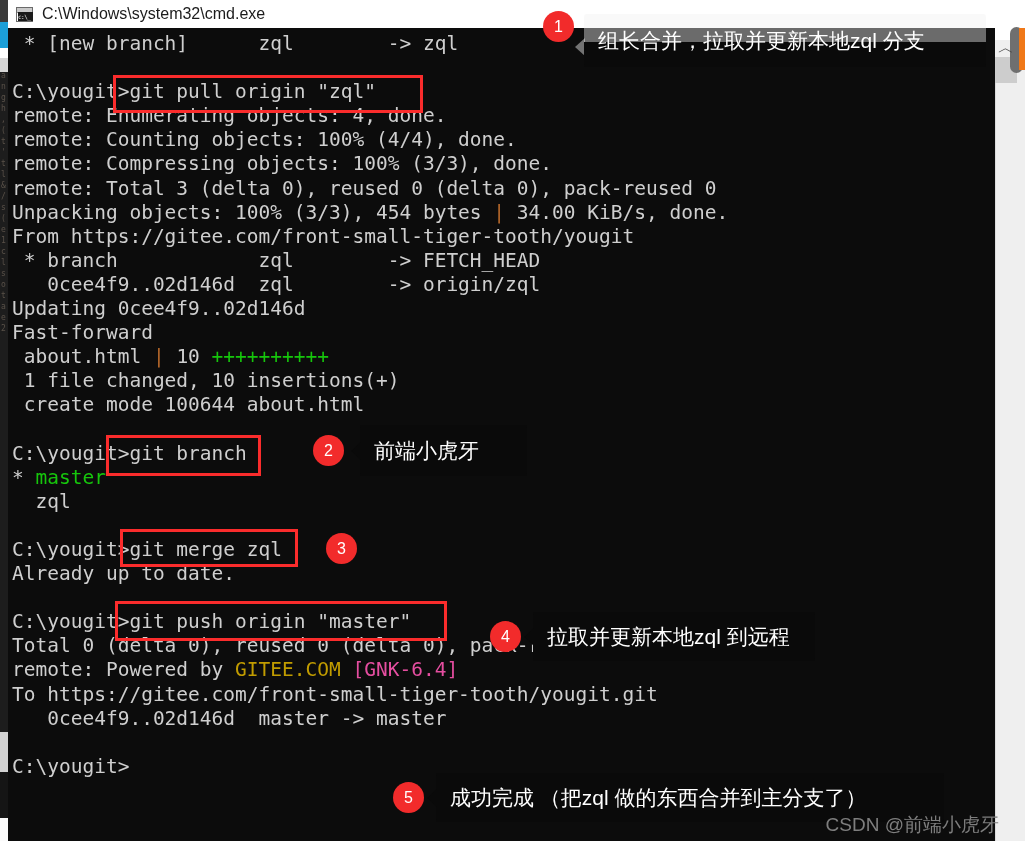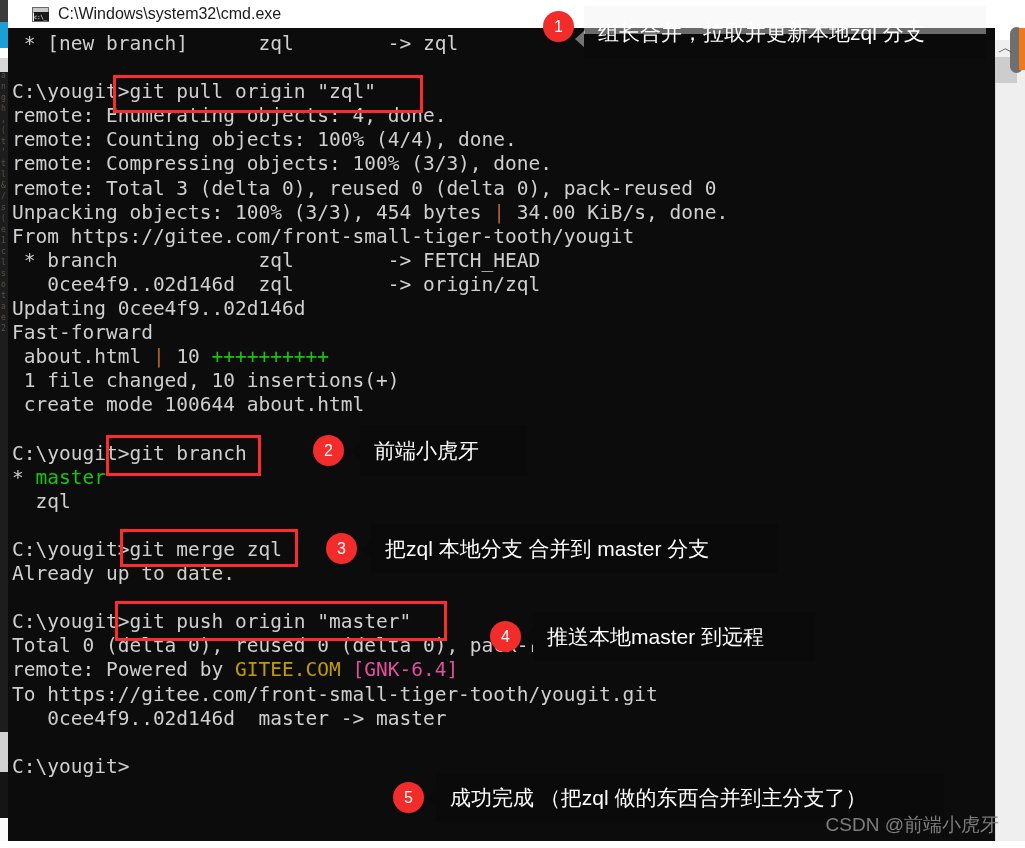--- a/index.html
+++ b/index.html
@@ -88,21 +88,21 @@
     background: #0c0c0c;
     overflow: hidden;
   }
   .cmd-titlebar {
     position: absolute;
     top: 0; left: 0;
     width: 987px; height: 28px;
     background: #ffffff;
     display: flex;
     align-items: center;
-    padding-left: 24px;
+    padding-left: 8px;
   }
   .cmd-icon {
     width: 17px; height: 15px;
     background: #ffffff;
     border: 1px solid #6a6a6a;
     position: relative;
     margin-right: 9px;
     flex: 0 0 auto;
   }
   .cmd-icon::before {
@@ -352,39 +352,36 @@
     <div class="cmd-body" id="terminal-output"><div class="cmd-line"><span> * [new branch]      zql        -&gt; zql</span></div><div class="cmd-line"><span></span></div><div class="cmd-line"><span>C:\yougit&gt;git pull origin "zql"</span></div><div class="cmd-line"><span>remote: Enumerating objects: 4, done.</span></div><div class="cmd-line"><span>remote: Counting objects: 100% (4/4), done.</span></div><div class="cmd-line"><span>remote: Compressing objects: 100% (3/3), done.</span></div><div class="cmd-line"><span>remote: Total 3 (delta 0), reused 0 (delta 0), pack-reused 0</span></div><div class="cmd-line"><span>Unpacking objects: 100% (3/3), 454 bytes </span><span class="c-orange">|</span><span> 34.00 KiB/s, done.</span></div><div class="cmd-line"><span>From https://gitee.com/front-small-tiger-tooth/yougit</span></div><div class="cmd-line"><span> * branch            zql        -&gt; FETCH_HEAD</span></div><div class="cmd-line"><span>   0cee4f9..02d146d  zql        -&gt; origin/zql</span></div><div class="cmd-line"><span>Updating 0cee4f9..02d146d</span></div><div class="cmd-line"><span>Fast-forward</span></div><div class="cmd-line"><span> about.html </span><span class="c-orange">|</span><span> 10 </span><span class="c-green">++++++++++</span></div><div class="cmd-line"><span> 1 file changed, 10 insertions(+)</span></div><div class="cmd-line"><span> create mode 100644 about.html</span></div><div class="cmd-line"><span></span></div><div class="cmd-line"><span>C:\yougit&gt;git branch</span></div><div class="cmd-line"><span>* </span><span class="c-green">master</span></div><div class="cmd-line"><span>  zql</span></div><div class="cmd-line"><span></span></div><div class="cmd-line"><span>C:\yougit&gt;git merge zql</span></div><div class="cmd-line"><span>Already up to date.</span></div><div class="cmd-line"><span></span></div><div class="cmd-line"><span>C:\yougit&gt;git push origin "master"</span></div><div class="cmd-line"><span>Total 0 (delta 0), reused 0 (delta 0), pack-reused 0</span></div><div class="cmd-line"><span>remote: Powered by </span><span class="c-yellow">GITEE.COM</span><span> </span><span class="c-magenta">[GNK-6.4]</span></div><div class="cmd-line"><span>To https://gitee.com/front-small-tiger-tooth/yougit.git</span></div><div class="cmd-line"><span>   0cee4f9..02d146d  master -&gt; master</span></div><div class="cmd-line"><span></span></div><div class="cmd-line"><span>C:\yougit&gt;</span></div></div>
 
   </div>
 
   <div class="red-box" style="left:113px; top:75px; width:310px; height:38px;"></div>
   <div class="red-box" style="left:106px; top:435px; width:155px; height:41px;"></div>
   <div class="red-box" style="left:120px; top:529px; width:178px; height:38px;"></div>
   <div class="red-box" style="left:115px; top:601px; width:332px; height:40px;"></div>
 
   <div class="badge" style="left:543px; top:11px;">1</div>
-  <div class="callout-1-wrap" style="left:584px; top:6px; width:402px; height:53px;">
+  <div class="callout-1-wrap" style="left:584px; top:14px; width:402px; height:53px;">
     <div class="callout-1-top"></div>
     <div class="callout-1-bot"></div>
     <div class="callout-1-text">组长合并，拉取并更新本地zql 分支</div>
   </div>
 
   <div class="badge" style="left:313px; top:435px;">2</div>
   <div class="callout" style="left:360px; top:425px; width:167px; height:51px;">
     <span>前端小虎牙</span>
   </div>
 
   <div class="badge" style="left:326px; top:533px;">3</div>
-  <div class="callout" style="left:371px; top:524px; width:407px; height:49px;">
-    <span>把zql 本地分支 合并到 master 分支</span>
-  </div>
 
   <div class="badge" style="left:490px; top:621px;">4</div>
   <div class="callout" style="left:533px; top:612px; width:282px; height:49px;">
-    <span>推送本地master 到远程</span>
+    <span>拉取并更新本地zql 到远程</span>
   </div>
 
   <div class="badge" style="left:393px; top:782px;">5</div>
   <div class="callout" style="left:436px; top:773px; width:508px; height:49px;">
     <span>成功完成 （把zql 做的东西合并到主分支了）</span>
   </div>
 
   <div class="watermark">CSDN @前端小虎牙</div>
 
   <div class="right-rail">

